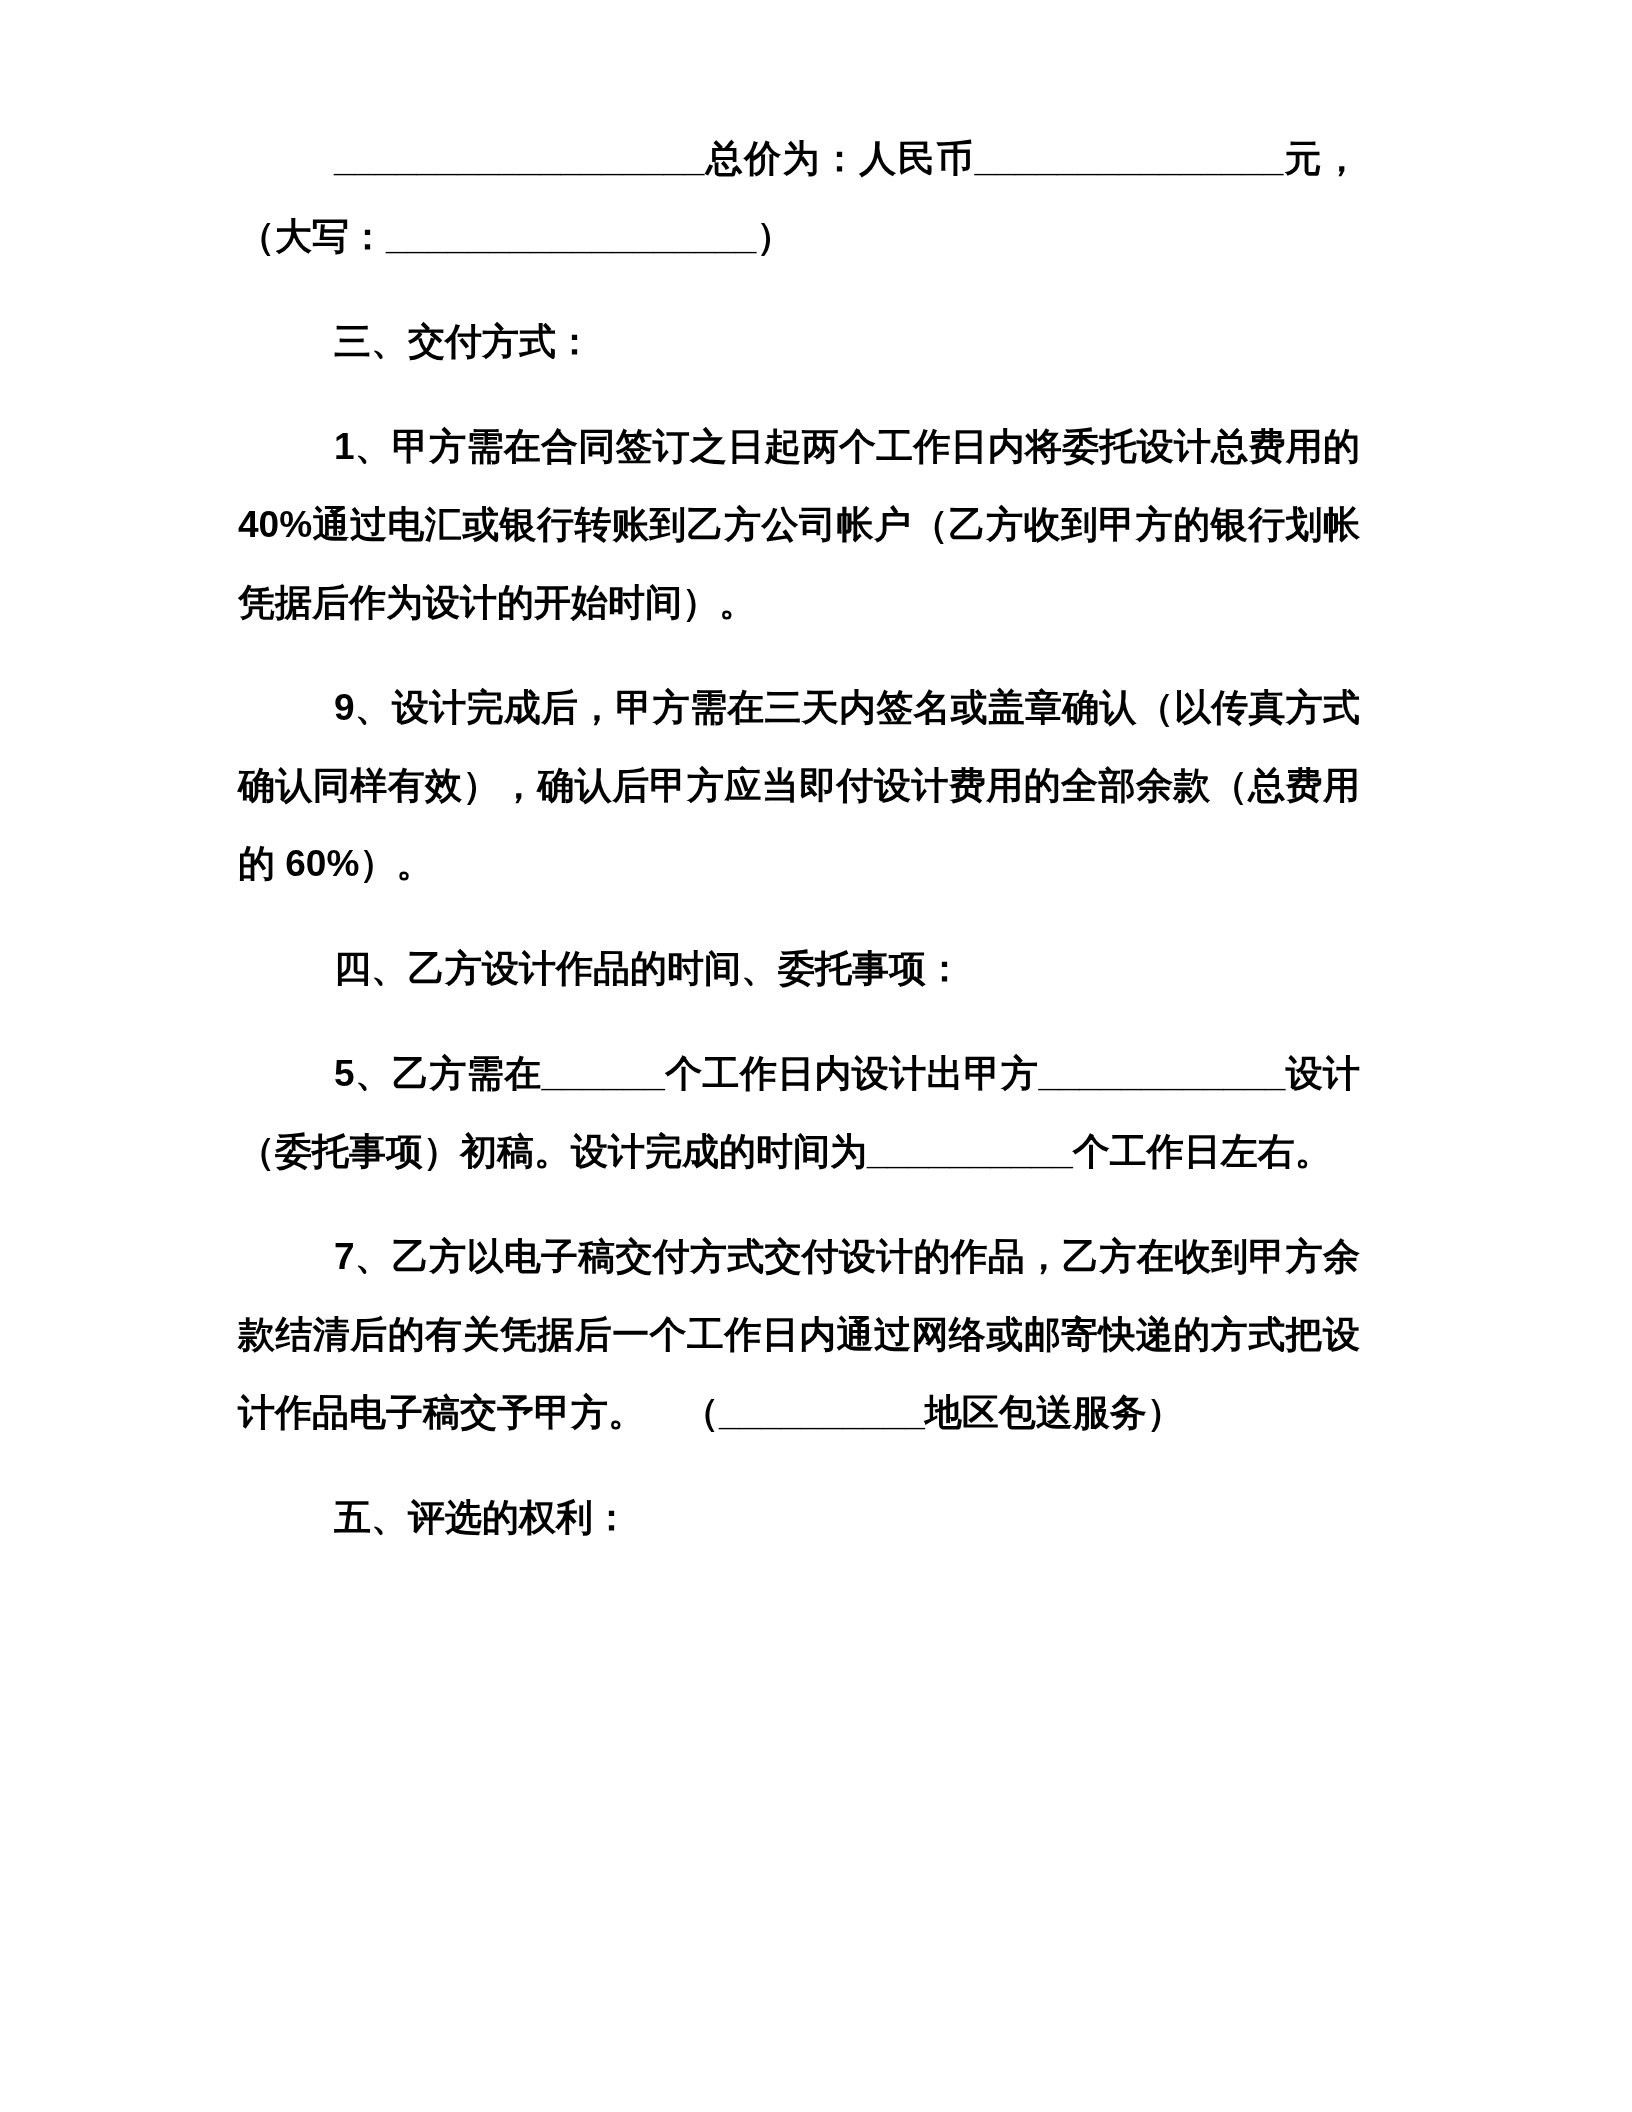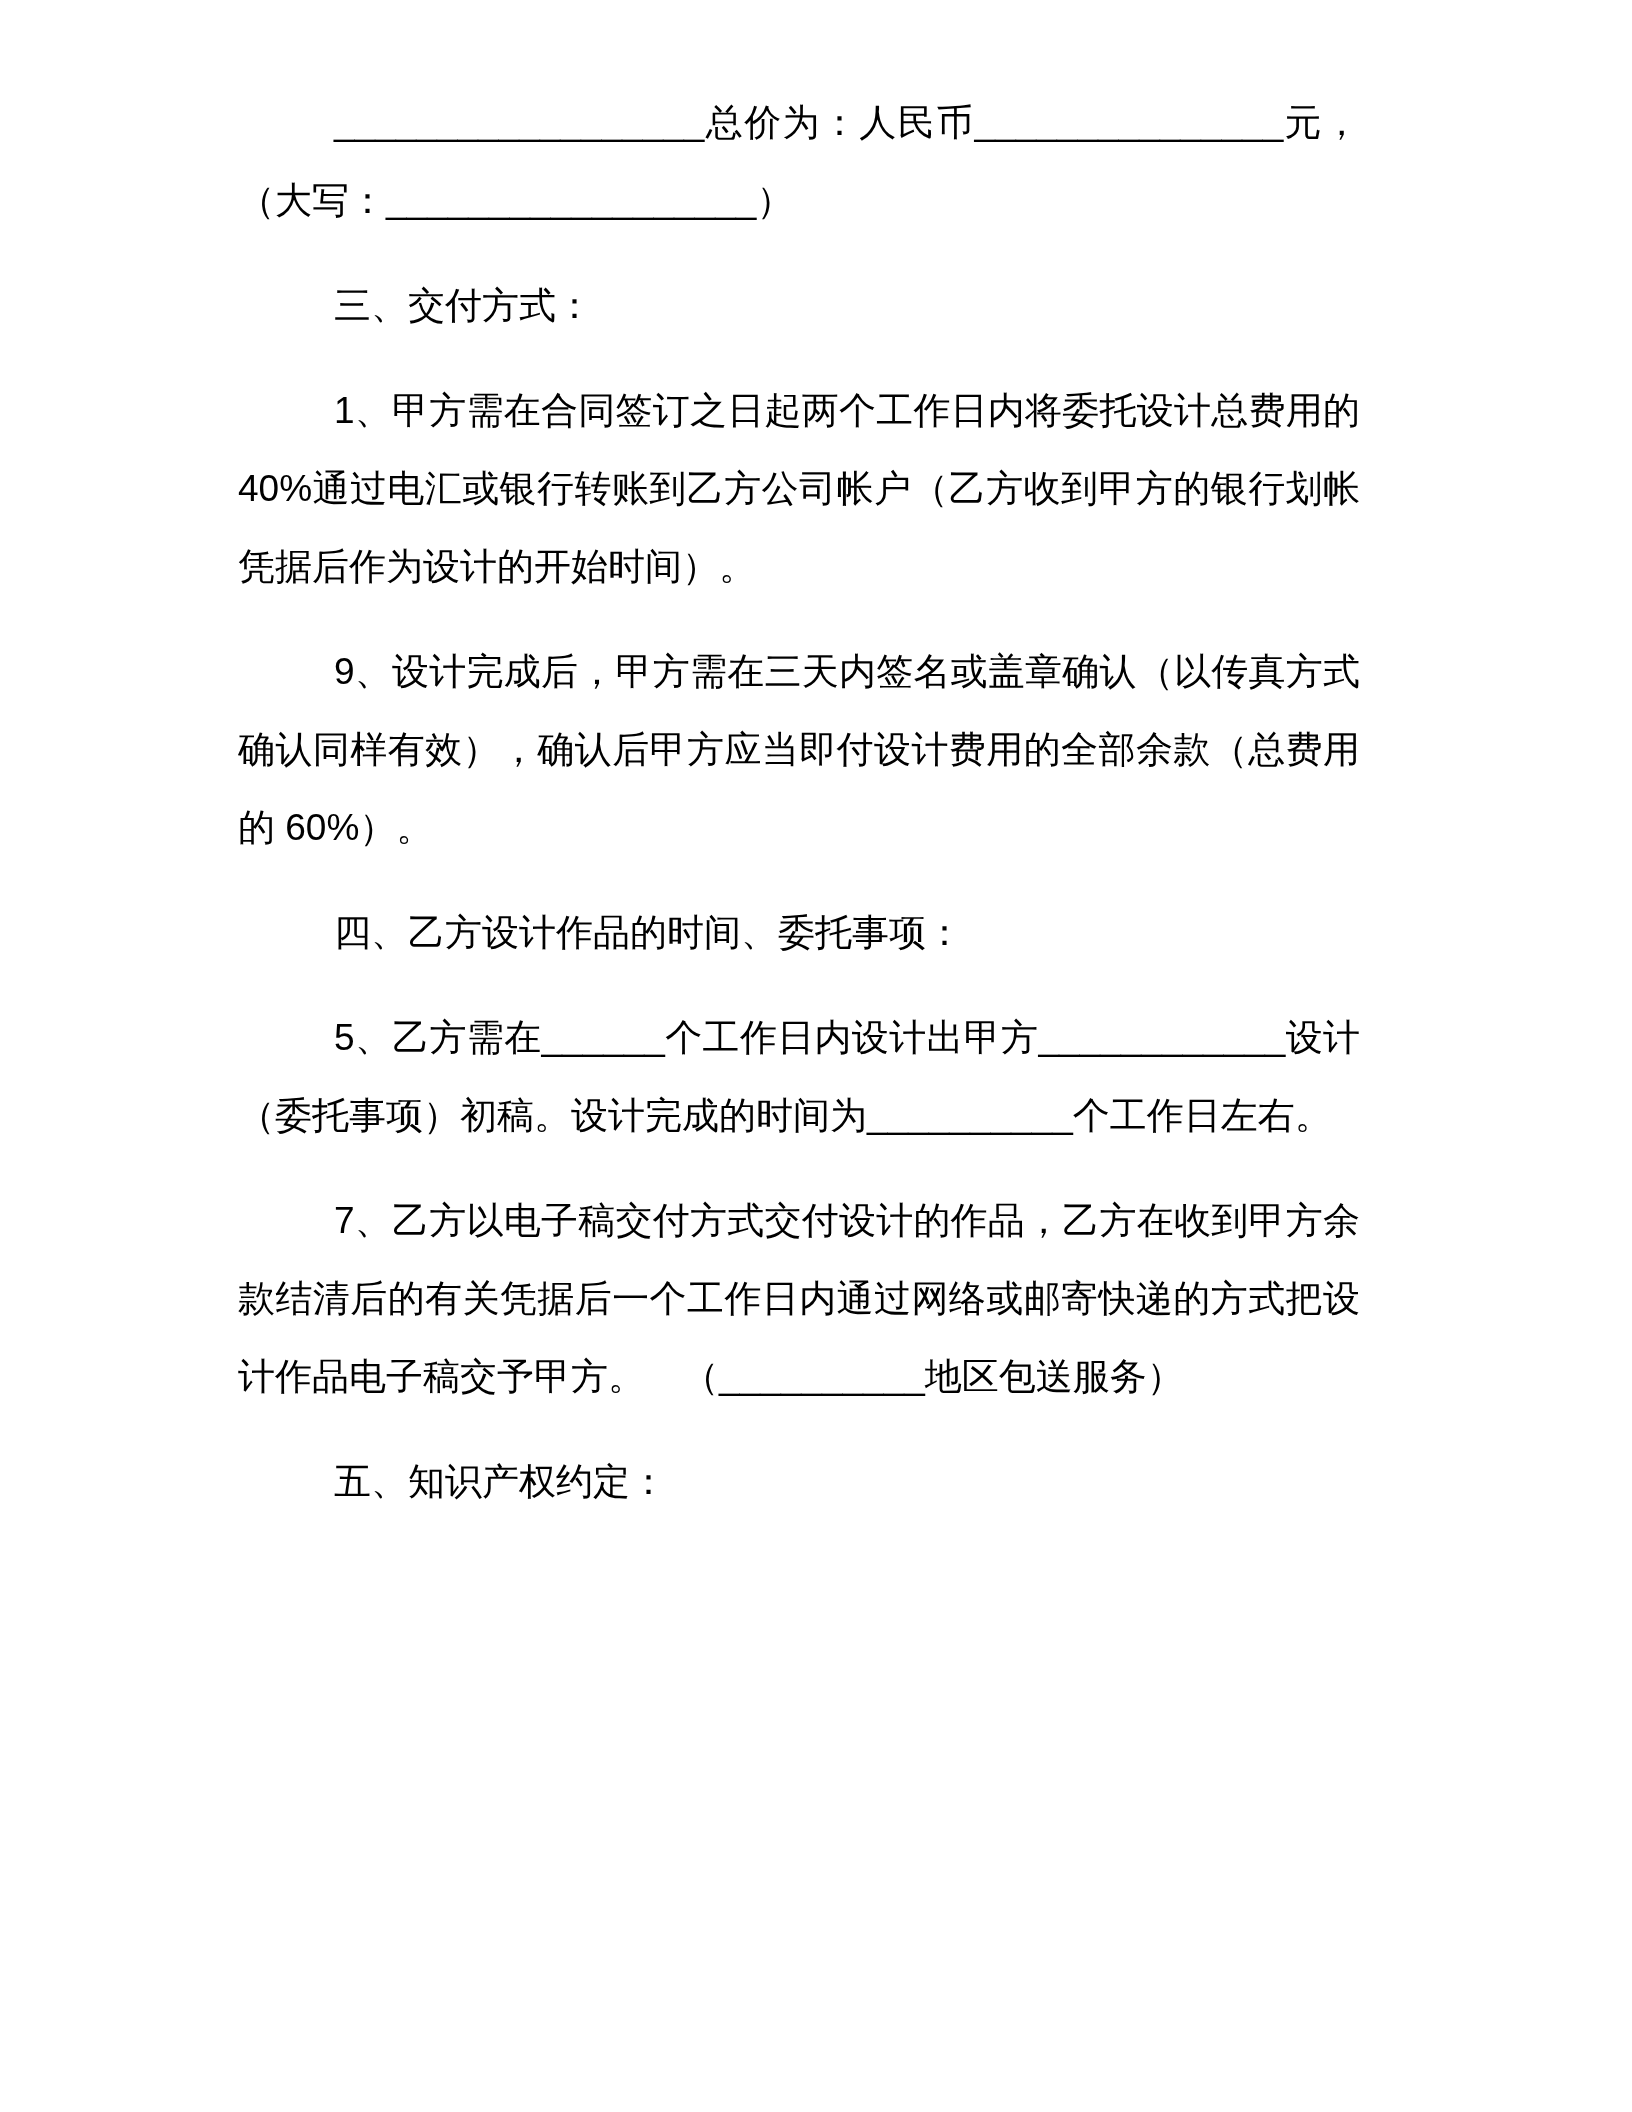--- a/index.html
+++ b/index.html
@@ -9,24 +9,24 @@
   body {
     width: 1632px;
     height: 2112px;
     background: #ffffff;
     overflow: hidden;
   }
   .page {
     box-sizing: border-box;
     width: 1632px;
     height: 2112px;
-    padding: 84px 272px 0 238px;
+    padding: 120px 272px 0 238px;
     background: #ffffff;
     font-family: "Liberation Sans", sans-serif;
-    font-weight: 400;
+    font-weight: 700;
     font-size: 37px;
     line-height: 78px;
     color: #000000;
     text-align: justify;
   }
   .page p {
     margin: 0 0 27px 0;
     text-indent: 96px;
     word-break: normal;
     overflow-wrap: normal;
@@ -43,15 +43,15 @@
   <p>1、甲方需在合同签订之日起两个工作日内将委托设计总费用的40%通过电汇或银行转账到乙方公司帐户（乙方收到甲方的银行划帐凭据后作为设计的开始时间）。</p>
 
   <p>9、设计完成后，甲方需在三天内签名或盖章确认（以传真方式确认同样有效），确认后甲方应当即付设计费用的全部余款（总费用的 60%）。</p>
 
   <p>四、乙方设计作品的时间、委托事项：</p>
 
   <p>5、乙方需在______个工作日内设计出甲方____________设计（委托事项）初稿。设计完成的时间为__________个工作日左右。</p>
 
   <p>7、乙方以电子稿交付方式交付设计的作品，乙方在收到甲方余款结清后的有关凭据后一个工作日内通过网络或邮寄快递的方式把设计作品电子稿交予甲方。　（__________地区包送服务）</p>
 
-  <p>五、知识产权约定：</p>
+  <p>五、评选的权利：</p>
 
 </main>
 
 </body></html>

